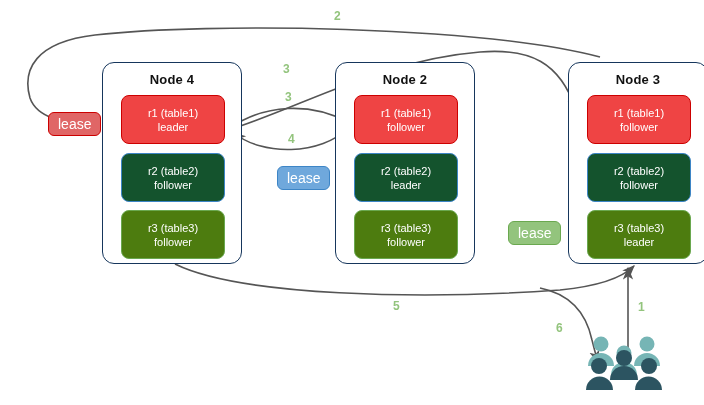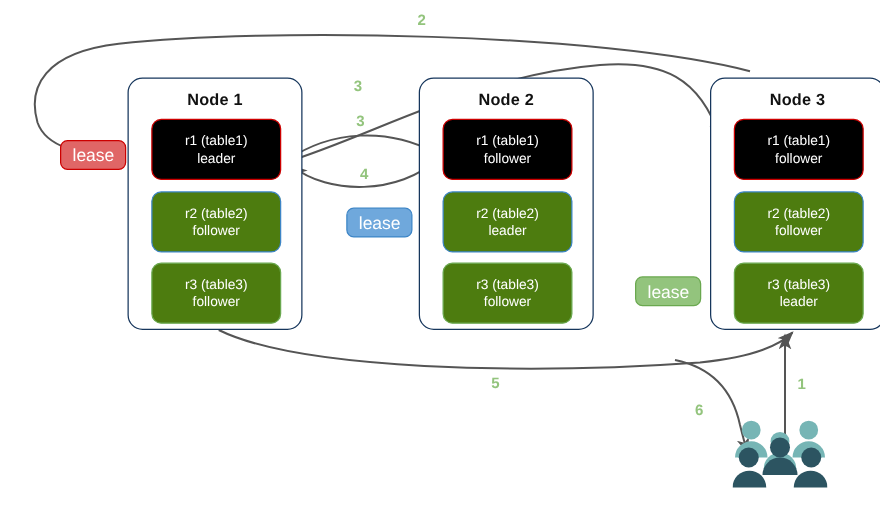--- a/index.html
+++ b/index.html
@@ -40,22 +40,22 @@
     box-sizing:border-box;
     display:flex;
     flex-direction:column;
     align-items:center;
     justify-content:center;
     color:#ffffff;
     font-size:11px;
     line-height:14px;
     text-align:center;
   }
-  .r-red{background:#000000;border:1.6px solid #cc0000;}
-  .r-blue{background:#4d7c0f;border:1.6px solid #3d85c6;}
+  .r-red{background:#ef4444;border:1.6px solid #cc0000;}
+  .r-blue{background:#14532d;border:1.6px solid #3d85c6;}
   .r-green{background:#4d7c0f;border:1.6px solid #6aa84f;}
 
   .lease{
     position:absolute;
     border-radius:6px;
     box-sizing:border-box;
     color:#ffffff;
     font-size:14px;
     display:flex;
     align-items:center;
@@ -97,21 +97,21 @@
     <path d="M 350 127 C 320 156, 262 156, 234 133" fill="none" stroke="#555555" stroke-width="1.6" marker-end="url(#ah)"></path>
 
     <path d="M 175 264 C 240 296, 420 300, 560 290 C 600 286, 622 278, 634 266" fill="none" stroke="#555555" stroke-width="1.6" marker-end="url(#ah)"></path>
 
     <path d="M 628 352 L 628 268" fill="none" stroke="#555555" stroke-width="1.6" marker-end="url(#ah)"></path>
 
     <path d="M 540 288 C 570 294, 586 312, 592 340 C 595 352, 596 356, 598 362" fill="none" stroke="#555555" stroke-width="1.6" marker-end="url(#ah)"></path>
   </svg>
 
   <div class="node-box" style="left:102px;top:62px;width:140px;height:202px;">
-    <div class="node-title">Node 1</div>
+    <div class="node-title">Node 4</div>
     <div class="replica r-red" style="top:32px;">
       <span>r1 (table1)</span>
       <span>leader</span>
     </div>
     <div class="replica r-blue" style="top:90px;">
       <span>r2 (table2)</span>
       <span>follower</span>
     </div>
     <div class="replica r-green" style="top:147px;">
       <span>r3 (table3)</span>

